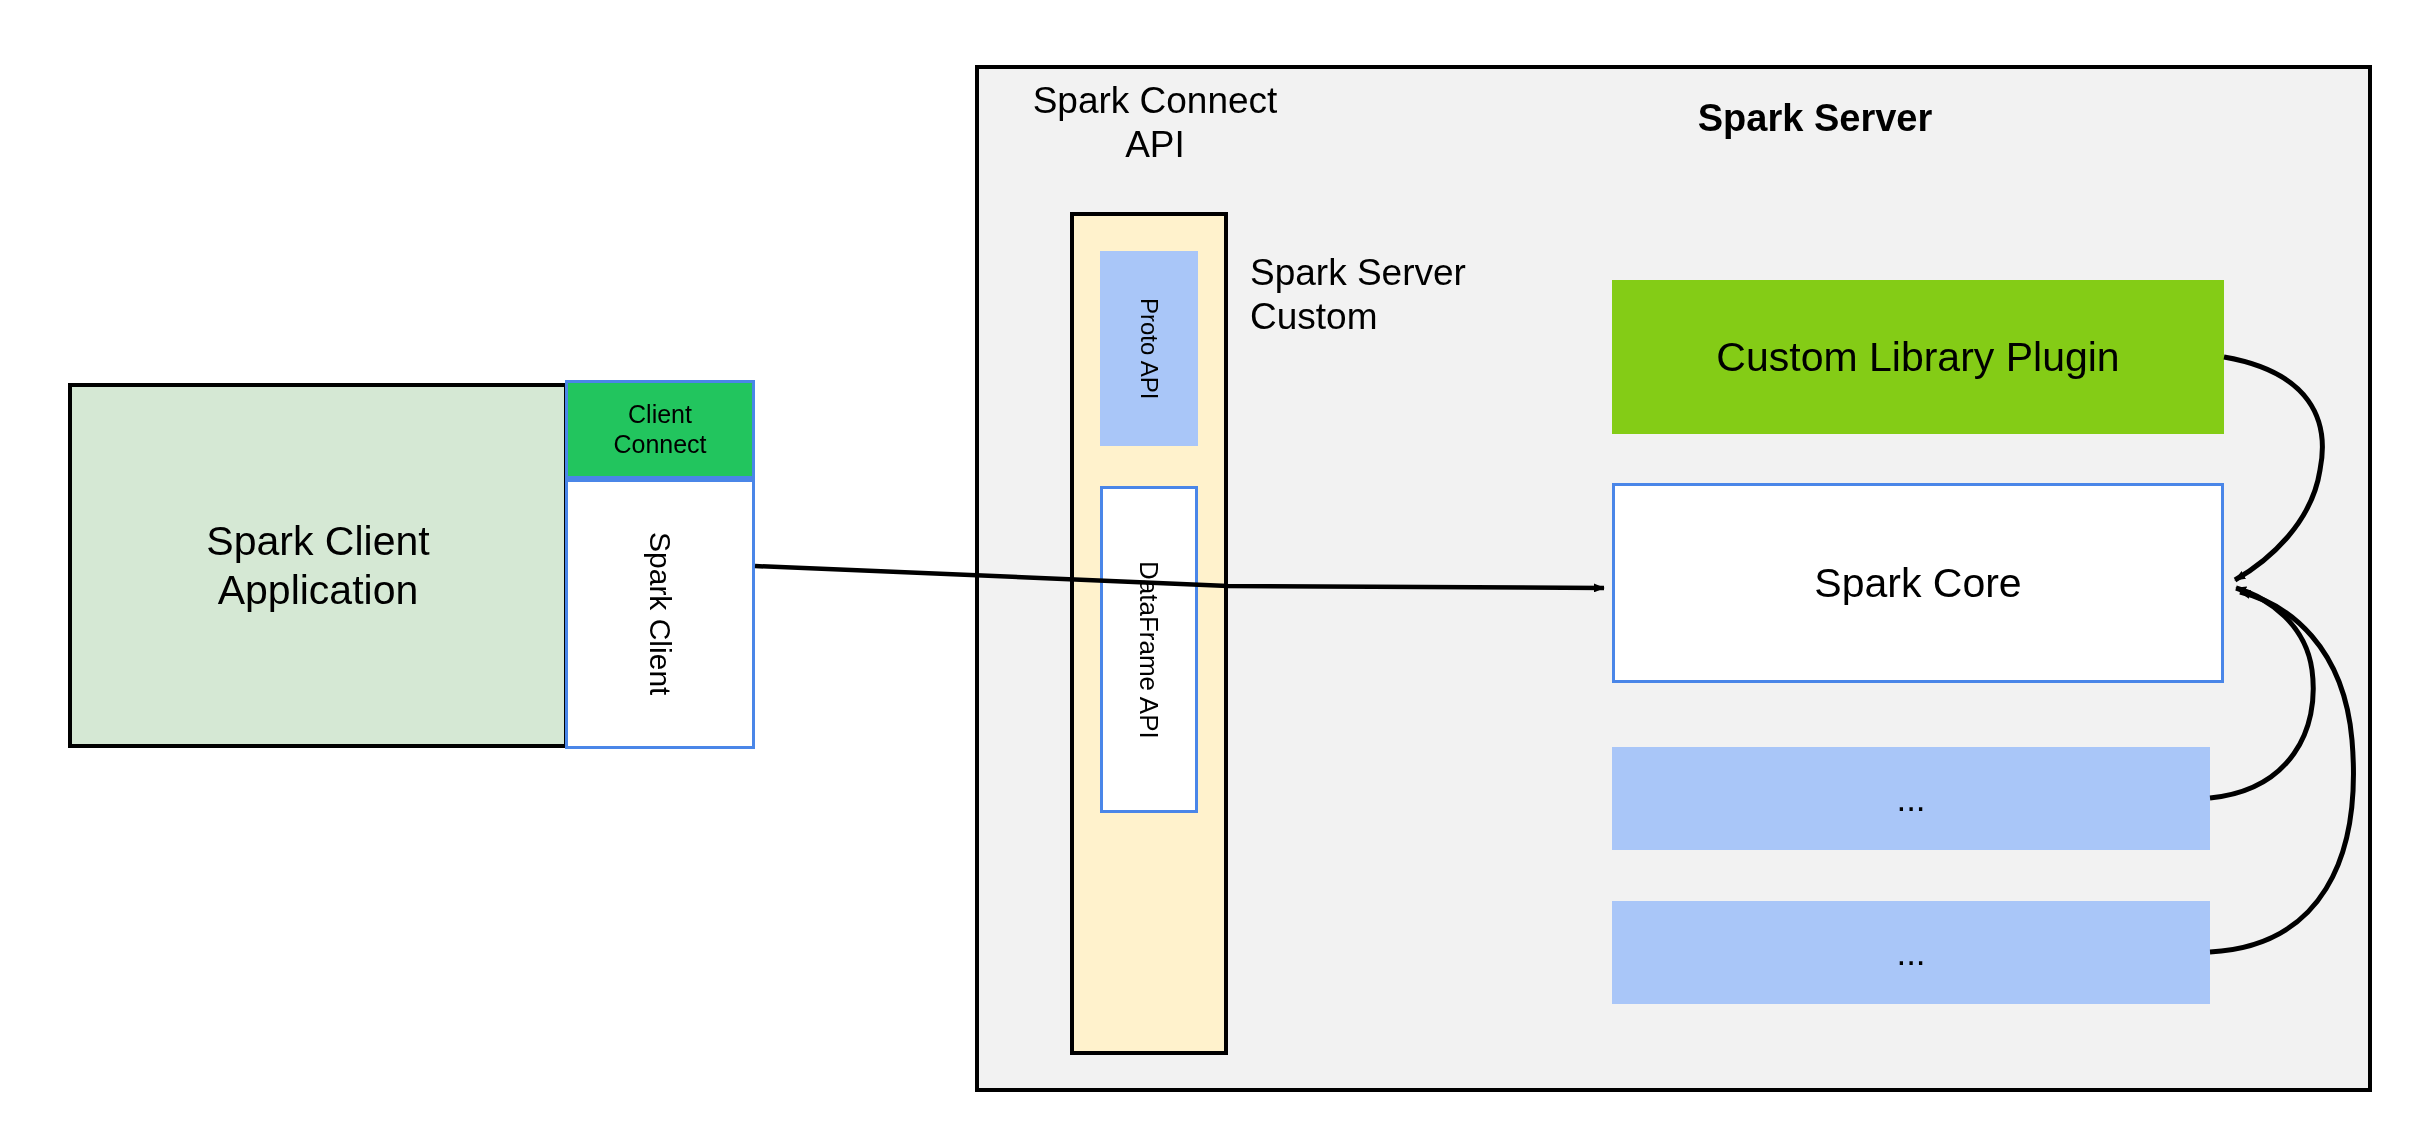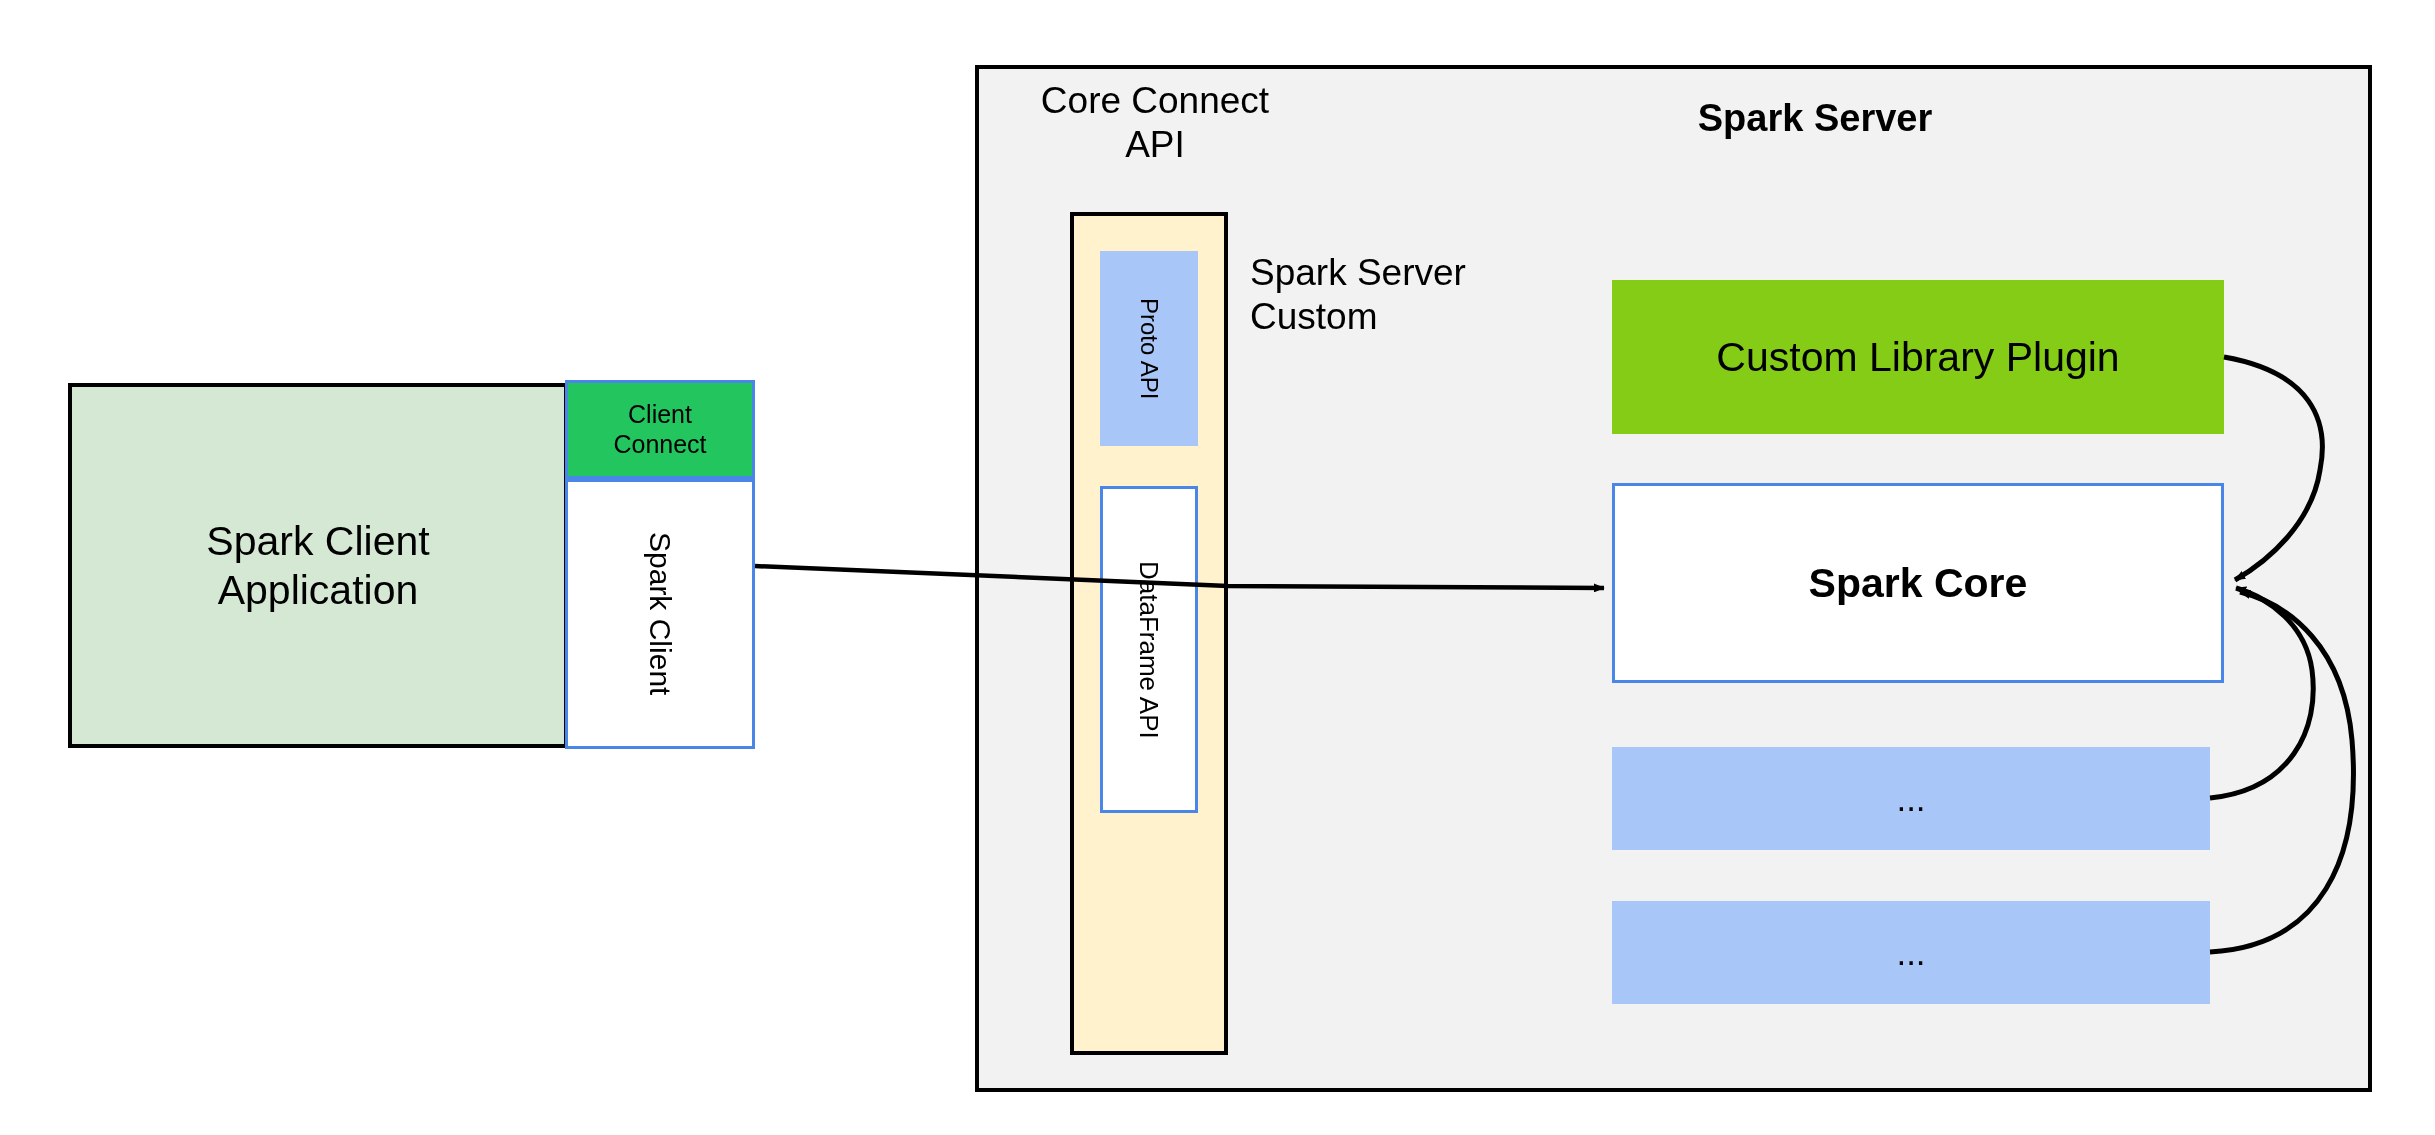--- a/index.html
+++ b/index.html
@@ -111,21 +111,20 @@
     border: none;
     font-size: 41px;
     z-index: 4;
   }
   #spark-core {
     left: 1612px; top: 483px; width: 612px; height: 200px;
     background: #ffffff;
     border: 3px solid #4a86e8;
     font-size: 41px;
     z-index: 4;
-    font-weight: bold;
   }
   #ellipsis-box-1 {
     left: 1612px; top: 747px; width: 598px; height: 103px;
     background: #a9c6f8;
     border: none;
     font-size: 35px;
     z-index: 4;
   }
   #ellipsis-box-2 {
     left: 1612px; top: 901px; width: 598px; height: 103px;
@@ -162,21 +161,21 @@
       <div>Connect</div>
     </div>
   </div>
 
   <div class="node" id="spark-client">
     <span class="vtext">Spark Client</span>
   </div>
 
   <div class="node" id="spark-connect-api-label">
     <div>
-      <div>Core Connect</div>
+      <div>Spark Connect</div>
       <div>API</div>
     </div>
   </div>
 
   <div class="node" id="spark-server-title">Spark Server</div>
 
   <div class="node" id="spark-server-library-label">
     <div>
       <div>Spark Server</div>
       <div>Custom</div>

